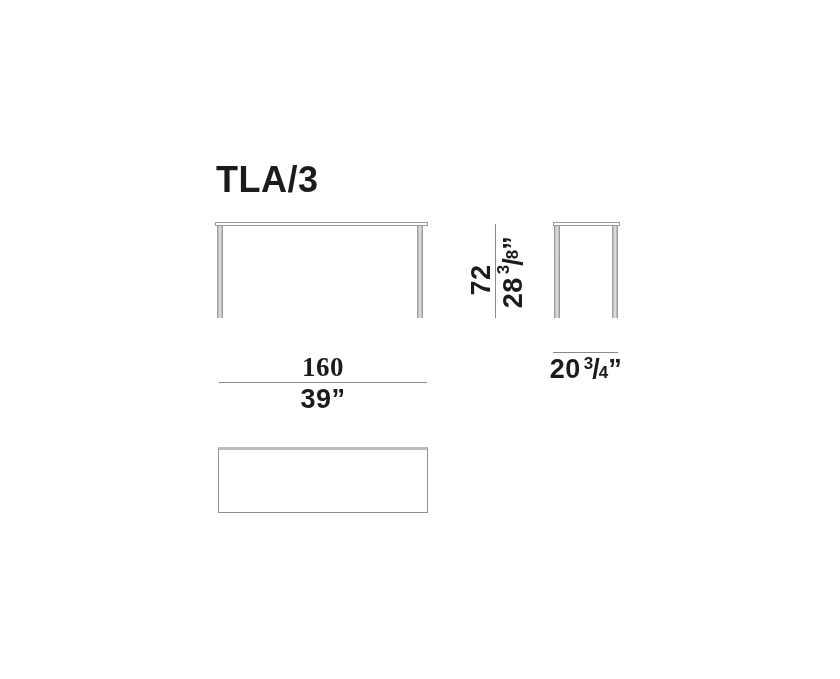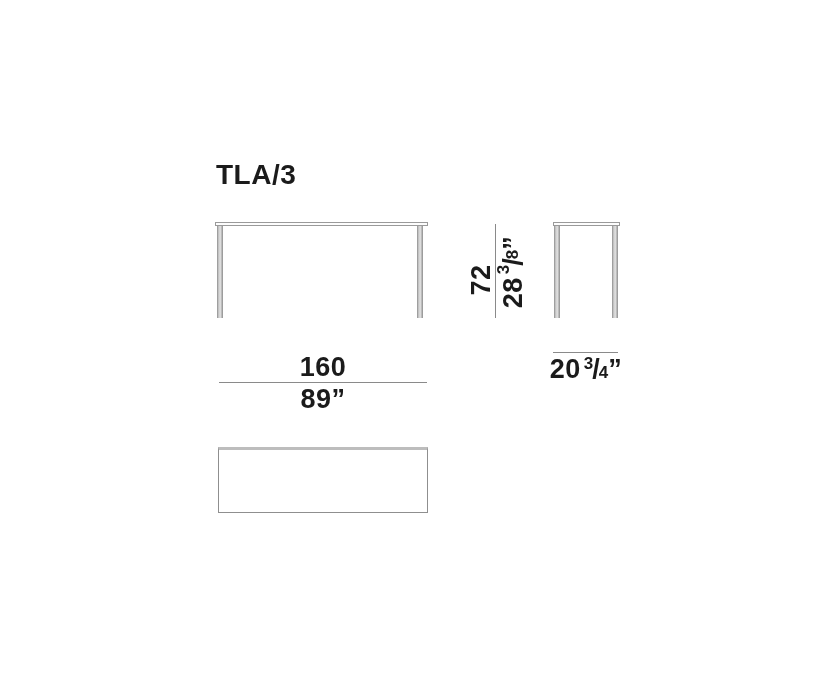--- a/index.html
+++ b/index.html
@@ -16,21 +16,21 @@
     font-family: "Liberation Sans", sans-serif;
     color: #1b1b1b;
   }
 
   
   .title {
     position: absolute;
     left: 216px;
     top: 159px;
     margin: 0;
-    font-size: 28px;
+    font-size: 36px;
     font-weight: bold;
     letter-spacing: 0.5px;
     color: #1b1b1b;
   }
 
   
   .view { position: absolute; }
   .view-front { left: 215px; top: 222px; width: 213px; height: 96px; }
   .view-side  { left: 553px; top: 222px; width: 67px;  height: 96px; }
 
@@ -83,20 +83,21 @@
     position: absolute;
     top: 352px;
     text-align: center;
   }
   .hdim-front { left: 219px; width: 208px; }
   .hdim-side  { left: 541px; width: 90px; }
   .hdim .dim-cm {
     display: block;
     height: 30px;
     line-height: 30px;
+    font-family: Liberation Serif, serif;
   }
   .hdim .dimline {
     display: block;
     height: 1px;
     background: #8a8a8a;
     border: none;
     margin: 0;
   }
   .hdim-side .dimline {
     width: 65px;
@@ -167,21 +168,21 @@
     <span>28</span>
       <span class="frac-num">3</span>
       <span class="frac-slash">/</span>
       <span class="frac-den">8</span>
       <span>”</span>
   </div>
 
   <div class="hdim hdim-front">
     <span class="dim-cm dim-text">160</span>
     <span class="dimline"></span>
-    <span class="dim-in dim-text">89”</span>
+    <span class="dim-in dim-text">39”</span>
   </div>
 
   <div class="hdim hdim-side">
     <span class="dimline"></span>
     <span class="dim-in dim-text"><span>20</span><span class="frac-num">3</span><span class="frac-slash">/</span><span class="frac-den">4</span><span>”</span></span>
   </div>
 
   <div class="plan"></div>
 
 </div>

